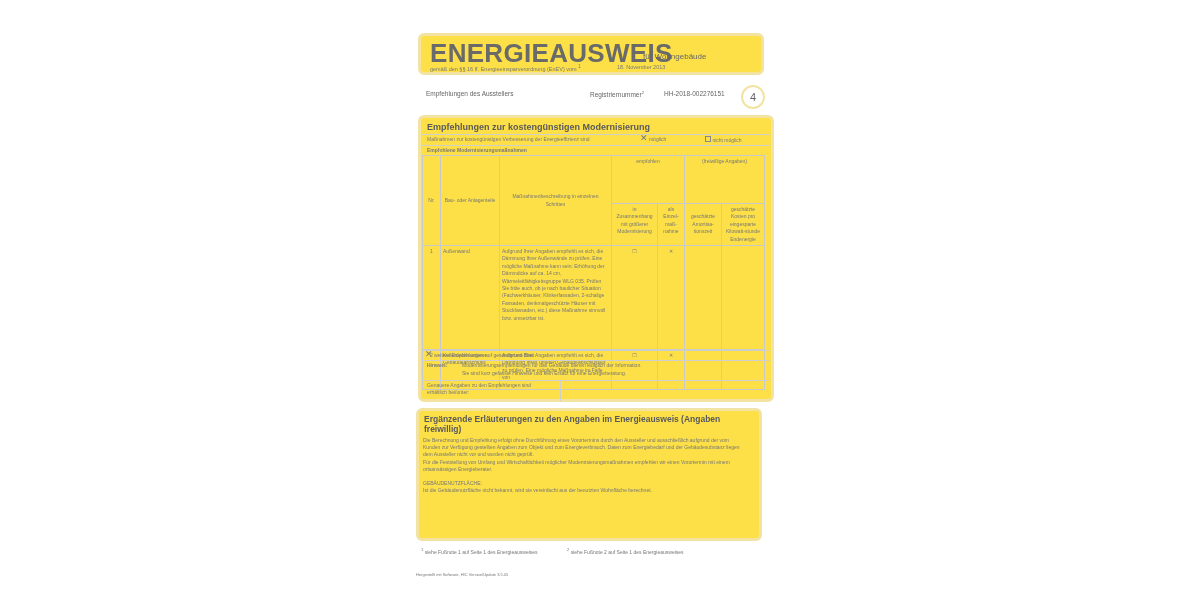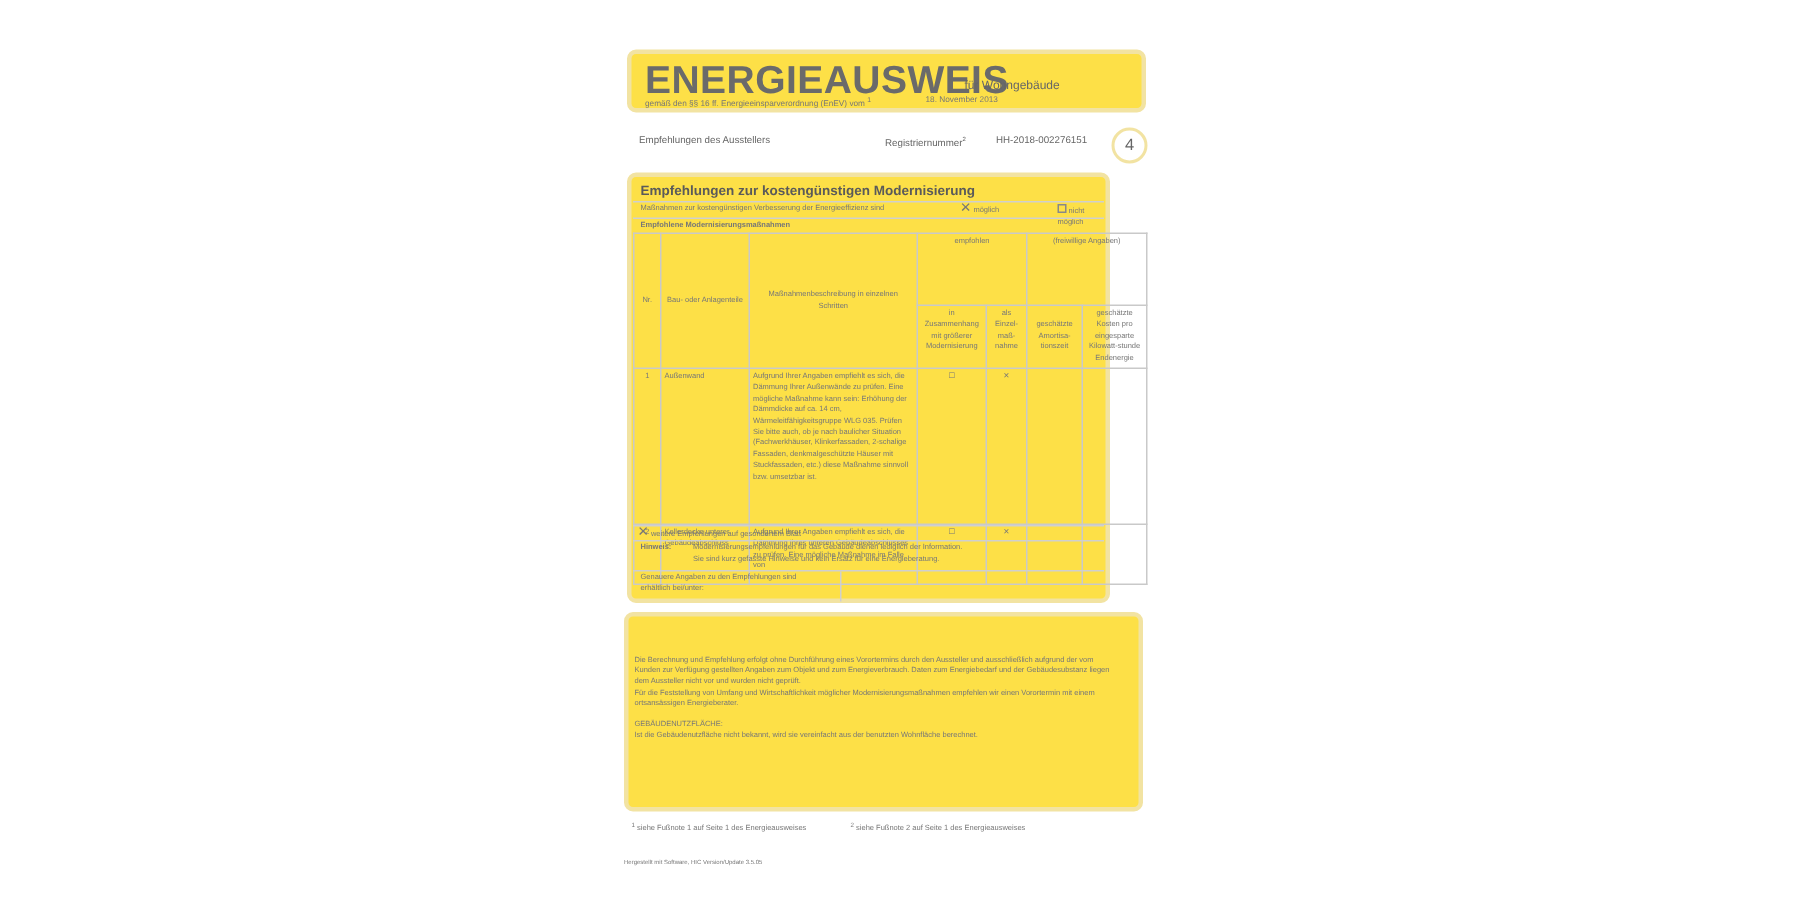--- a/index.html
+++ b/index.html
@@ -13,21 +13,21 @@
   }
   
   #hdr { left:418px; top:33px; width:346px; height:42px; }
   #hdr .big { position:absolute; left:9px; top:2px; font-size:26px; font-weight:bold; color:#6a6a6a; letter-spacing:0.3px; }
   #hdr .sub { position:absolute; left:222px; top:16px; font-size:8px; color:#666;text-align:right; }
   #hdr .law { position:absolute; left:9px; top:28px; font-size:5.5px; color:#777; white-space:nowrap; }
   #hdr .date { position:absolute; left:196px; top:28px; font-size:5.5px; color:#777; }
   .line2 { position:absolute; top:90px; font-size:6.5px; color:#666; }
   .circle { position:absolute; left:741px; top:85px; width:20px; height:20px; border-radius:50%; border:2.5px solid #f2e3a2; text-align:center; line-height:20px; font-size:11px; color:#666; }
 
-  #rec { left:418px; top:115px; width:322px; height:287px;padding-left:48px; }
+  #rec { left:418px; top:115px; width:356px; height:287px;padding-left:48px; }
   .sect-title { position:absolute; font-size:9px; color:#5a5a5a; font-weight:bold; }
   .tiny { font-size:5px; color:#777; line-height:7.2px; }
   .row { position:absolute; left:1px; right:1px; border-top:1px solid #cfcfcf; }
   table.grid { position:absolute; left:1px; top:37px; width:342px; border-collapse:collapse; table-layout:fixed; }
   table.grid td { border:1px solid #c9c9c9; font-size:5px; color:#777; vertical-align:top; padding:2px 2px; line-height:7.4px; }
   table.grid td.c { text-align:center; }
   .xmark { font-size:9px; color:#777; }
   .cb { display:inline-block; width:4px; height:4px; border:1px solid #888; }
 
   #erl { left:416px; top:408px; width:346px; height:133px; }
@@ -114,20 +114,21 @@
       <span class="tiny" style="position:absolute;left:40px;top:1px;">Modernisierungsempfehlungen für das Gebäude dienen lediglich der Information.</span>
       <span class="tiny" style="position:absolute;left:40px;top:9px;">Sie sind kurz gefasste Hinweise und kein Ersatz für eine Energieberatung.</span>
     </div>
     <div class="row" style="top:262px;height:20px;">
       <span class="tiny" style="position:absolute;left:5px;top:1px;width:125px;">Genauere Angaben zu den Empfehlungen sind erhältlich bei/unter:</span>
       <div style="position:absolute;left:138px;top:0;height:20px;border-left:1px solid #cfcfcf;"></div>
     </div>
   </div>
 
   <div class="ybox" id="erl">
+    <span class="sect-title" style="left:5px;top:3px;font-size:8.5px;">Ergänzende Erläuterungen zu den Angaben im Energieausweis (Angaben freiwillig)</span>
     <div class="tiny" style="position:absolute;left:4px;top:26px;width:320px;">
       <div>Die Berechnung und Empfehlung erfolgt ohne Durchführung eines Vorortermins durch den Aussteller und ausschließlich aufgrund der vom Kunden zur Verfügung gestellten Angaben zum Objekt und zum Energieverbrauch. Daten zum Energiebedarf und der Gebäudesubstanz liegen dem Aussteller nicht vor und wurden nicht geprüft.</div>
       <div>Für die Feststellung von Umfang und Wirtschaftlichkeit möglicher Modernisierungsmaßnahmen empfehlen wir einen Vorortermin mit einem ortsansässigen Energieberater.</div>
       <div style="margin-top:7px">GEBÄUDENUTZFLÄCHE:</div>
       <div>Ist die Gebäudenutzfläche nicht bekannt, wird sie vereinfacht aus der benutzten Wohnfläche berechnet.</div>
     </div>
   </div>
 
   <span class="foot" style="left:421px;top:547px;"><sup>1</sup> <span>siehe Fußnote 1 auf Seite 1 des Energieausweises</span></span>
   <span class="foot" style="left:567px;top:547px;"><sup>2</sup> <span>siehe Fußnote 2 auf Seite 1 des Energieausweises</span></span>

